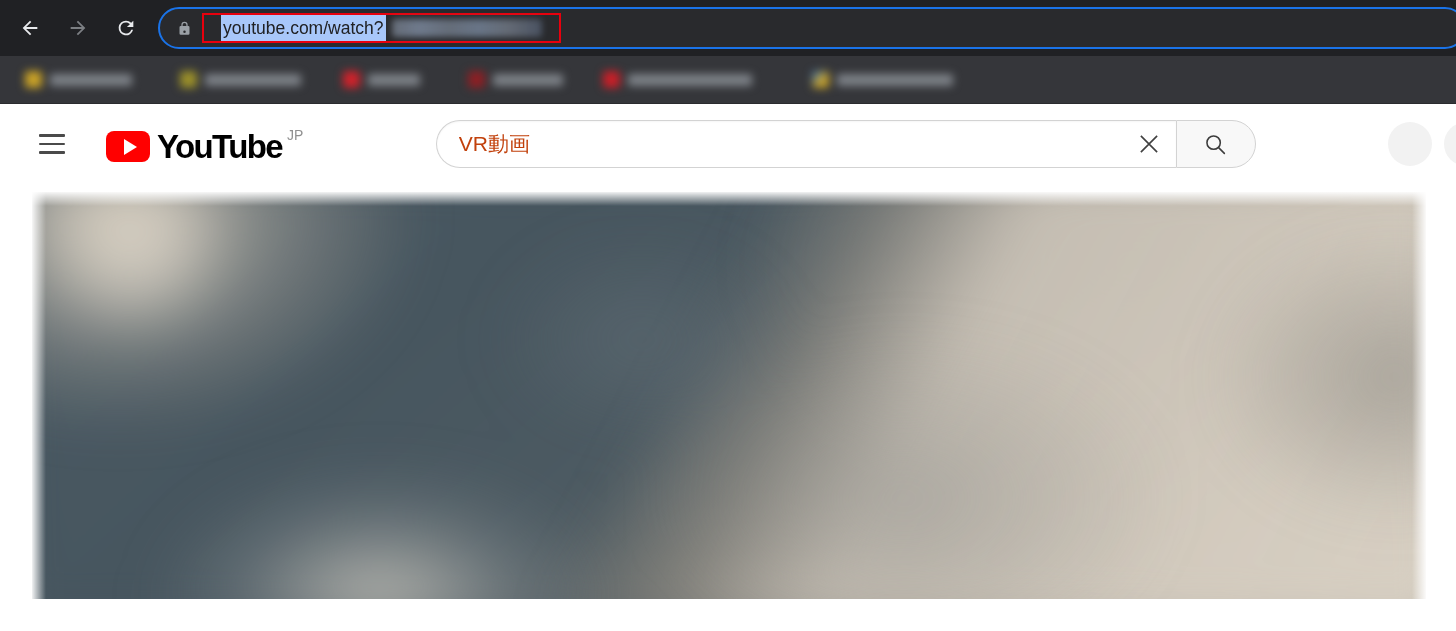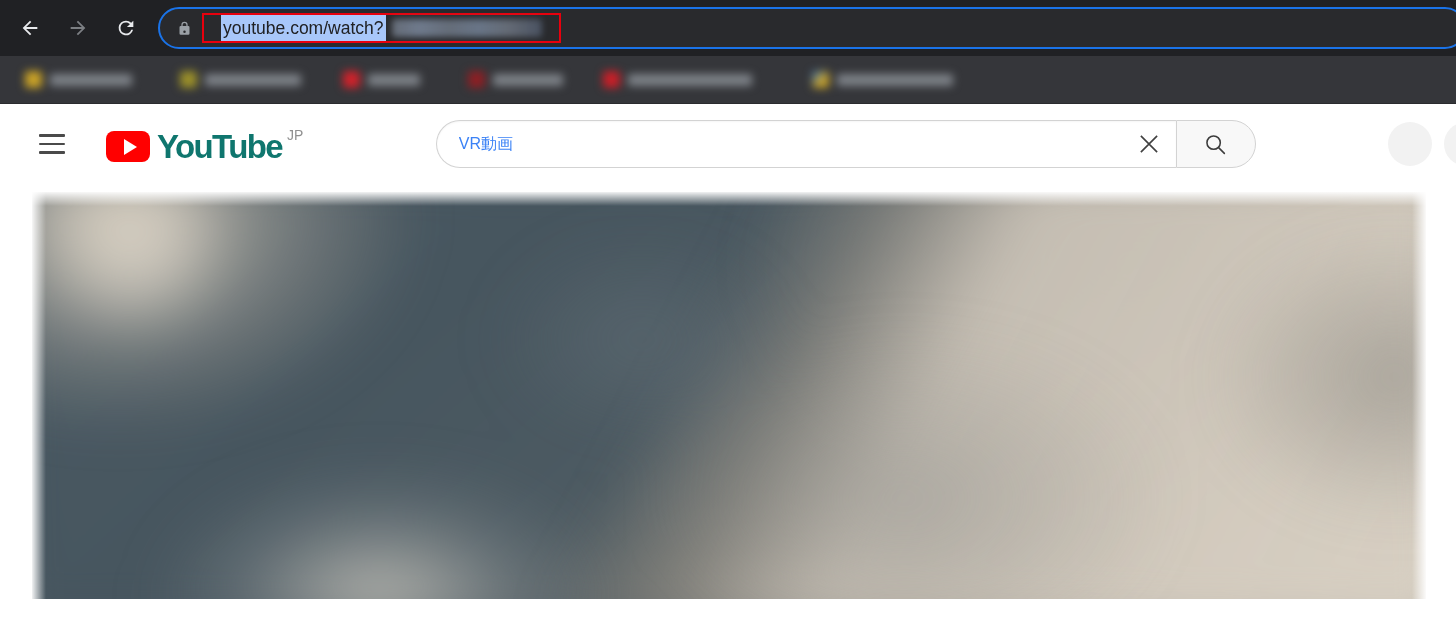--- a/index.html
+++ b/index.html
@@ -200,21 +200,21 @@
     border-left: 13px solid #ffffff;
     border-top: 8px solid transparent;
     border-bottom: 8px solid transparent;
     margin-left: 4px;
   }
   .yt-wordmark {
     font-family: "Liberation Sans", sans-serif;
     font-size: 33px;
     font-weight: 700;
     letter-spacing: -1.6px;
-    color: #0f766e;
+    color: #000000;
     line-height: 33px;
   }
   .yt-country {
     font-size: 14px;
     color: #909090;
     margin-left: 5px;
     margin-top: 1px;
     letter-spacing: 0;
     align-self: flex-start;
     padding-top: 2px;
@@ -244,22 +244,22 @@
     border-radius: 24px 0 0 24px;
     background: #ffffff;
     padding-left: 22px;
     padding-right: 4px;
     box-shadow: inset 0 1px 2px rgba(0,0,0,.04);
   }
   .yt-search-input {
     flex: 1 1 auto;
     border: none;
     outline: none;
-    font-size: 16px;
-    color: #3b82f6;
+    font-size: 21px;
+    color: #c2410c;
     font-family: "Liberation Sans", sans-serif;
     background: transparent;
     line-height: 24px;
   }
   .yt-clear-btn {
     width: 46px;
     flex: 0 0 auto;
     display: flex;
     align-items: center;
     justify-content: center;

